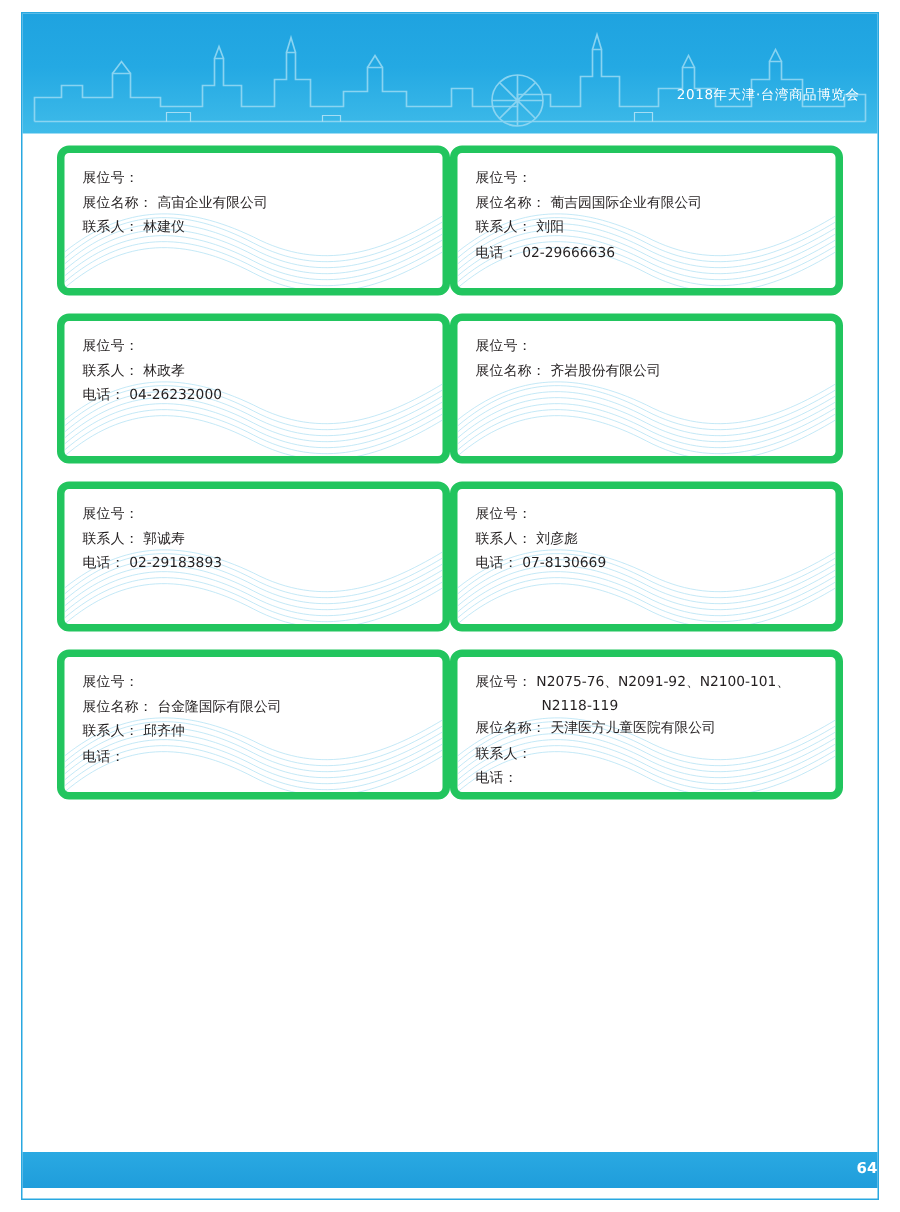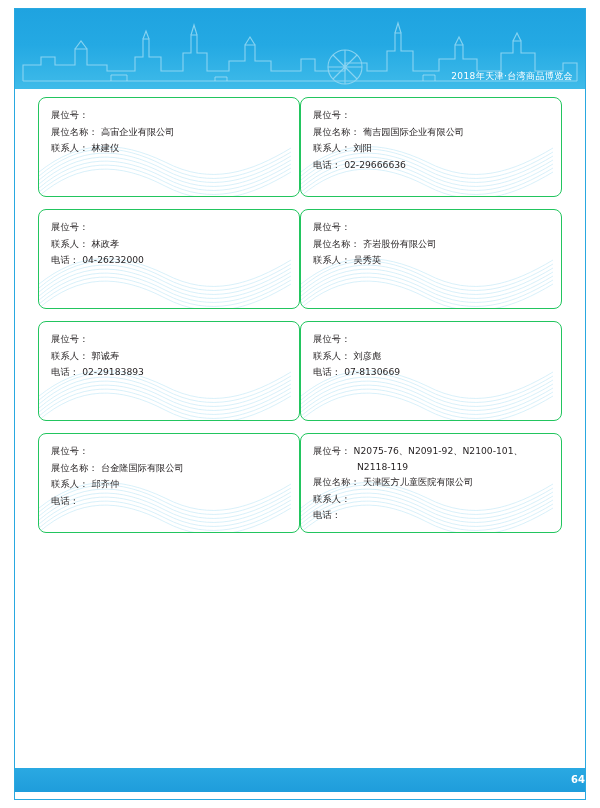--- a/index.html
+++ b/index.html
@@ -41,21 +41,21 @@
     background: linear-gradient(180deg, #1fa3e0 0%, #24a9e3 45%, #3fbbe9 100%);
     overflow: hidden;
   }
   .header svg {
     position: absolute;
     left: 0; top: 0;
   }
   .header-title {
     position: absolute;
     right: 12px;
-    bottom: 6px;
+    bottom: 19px;
     color: #ffffff;
     font-size: 9px;
     letter-spacing: 0.4px;
     white-space: nowrap;
     margin-left: 48px;
   }
 
   
   .cards {
     position: absolute;
@@ -65,21 +65,21 @@
   }
   .card-row {
     display: flex;
     justify-content: space-between;
     margin-bottom: 12px;
   }
   .card {
     position: relative;
     width: 272px;
     height: 100px;
-    border: 1px solid #22c55e;
+    border: 5px solid #22c55e;
     border-radius: 8px;
     box-sizing: border-box;
     overflow: hidden;
     background: #ffffff;
   }
   .card .wave {
     position: absolute;
     left: 0;
     bottom: 0;
     width: 252px;
@@ -235,21 +235,20 @@
             <path d="M0 66 C40 32 80 32 126 56 C172 80 212 66 252 42"></path>
             <path d="M0 54 C40 20 80 20 126 44 C172 68 212 54 252 30"></path>
             <path d="M0 50 C40 16 80 16 126 40 C172 64 212 50 252 26"></path>
             <path d="M0 70 C40 36 80 36 126 60 C172 84 212 70 252 46"></path>
             <path d="M0 46 C40 14 80 14 126 36 C172 60 212 46 252 22"></path>
           </g>
         </svg>
         <div class="card-body">
           <div class="line"><span class="lbl">展位号：</span><span class="val"></span></div>
           <div class="line"><span class="lbl">展位名称：</span><span class="val">齐岩股份有限公司</span></div>
-          <div class="line"><span class="lbl">联系人：</span><span class="val">吴秀英</span></div>
         </div>
       </div>
     </div>
 
     <div class="card-row">
       <div class="card">
         <svg class="wave" viewBox="0 0 252 70" preserveAspectRatio="none">
           <g fill="none" stroke="#9ad8f0" stroke-width="0.5" opacity="0.9">
             <path d="M0 58 C40 24 80 24 126 48 C172 72 212 58 252 34"></path>
             <path d="M0 62 C40 28 80 28 126 52 C172 76 212 62 252 38"></path>

